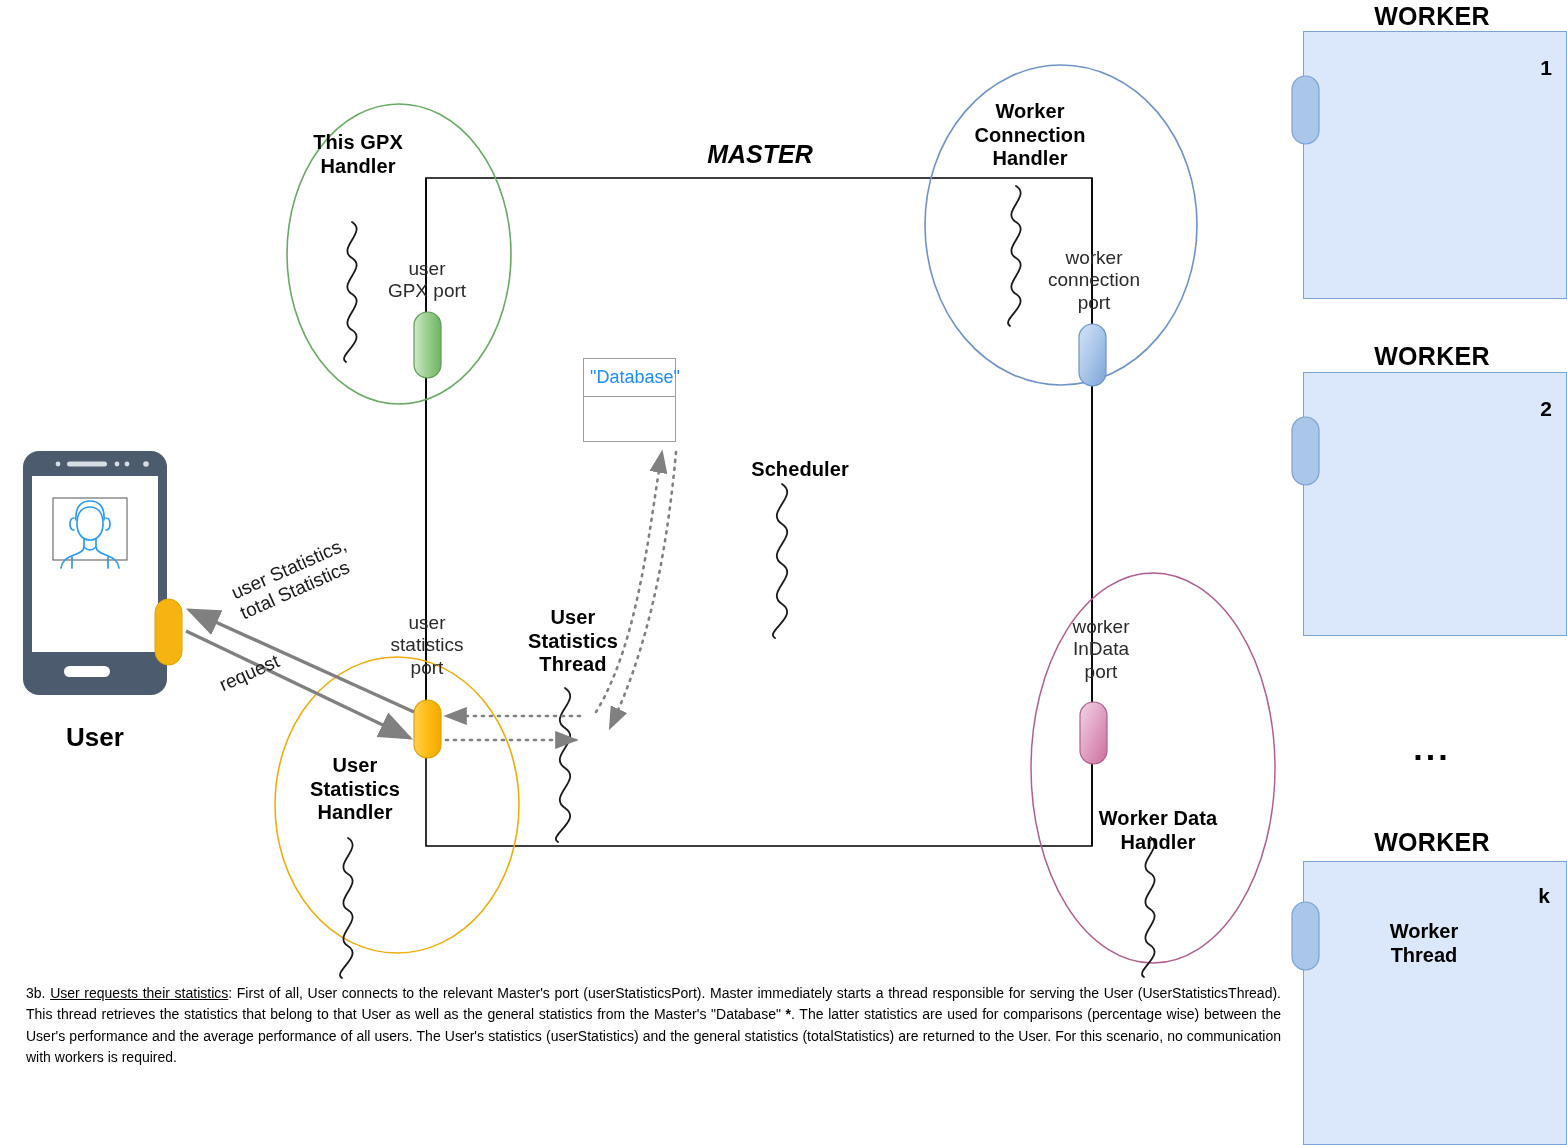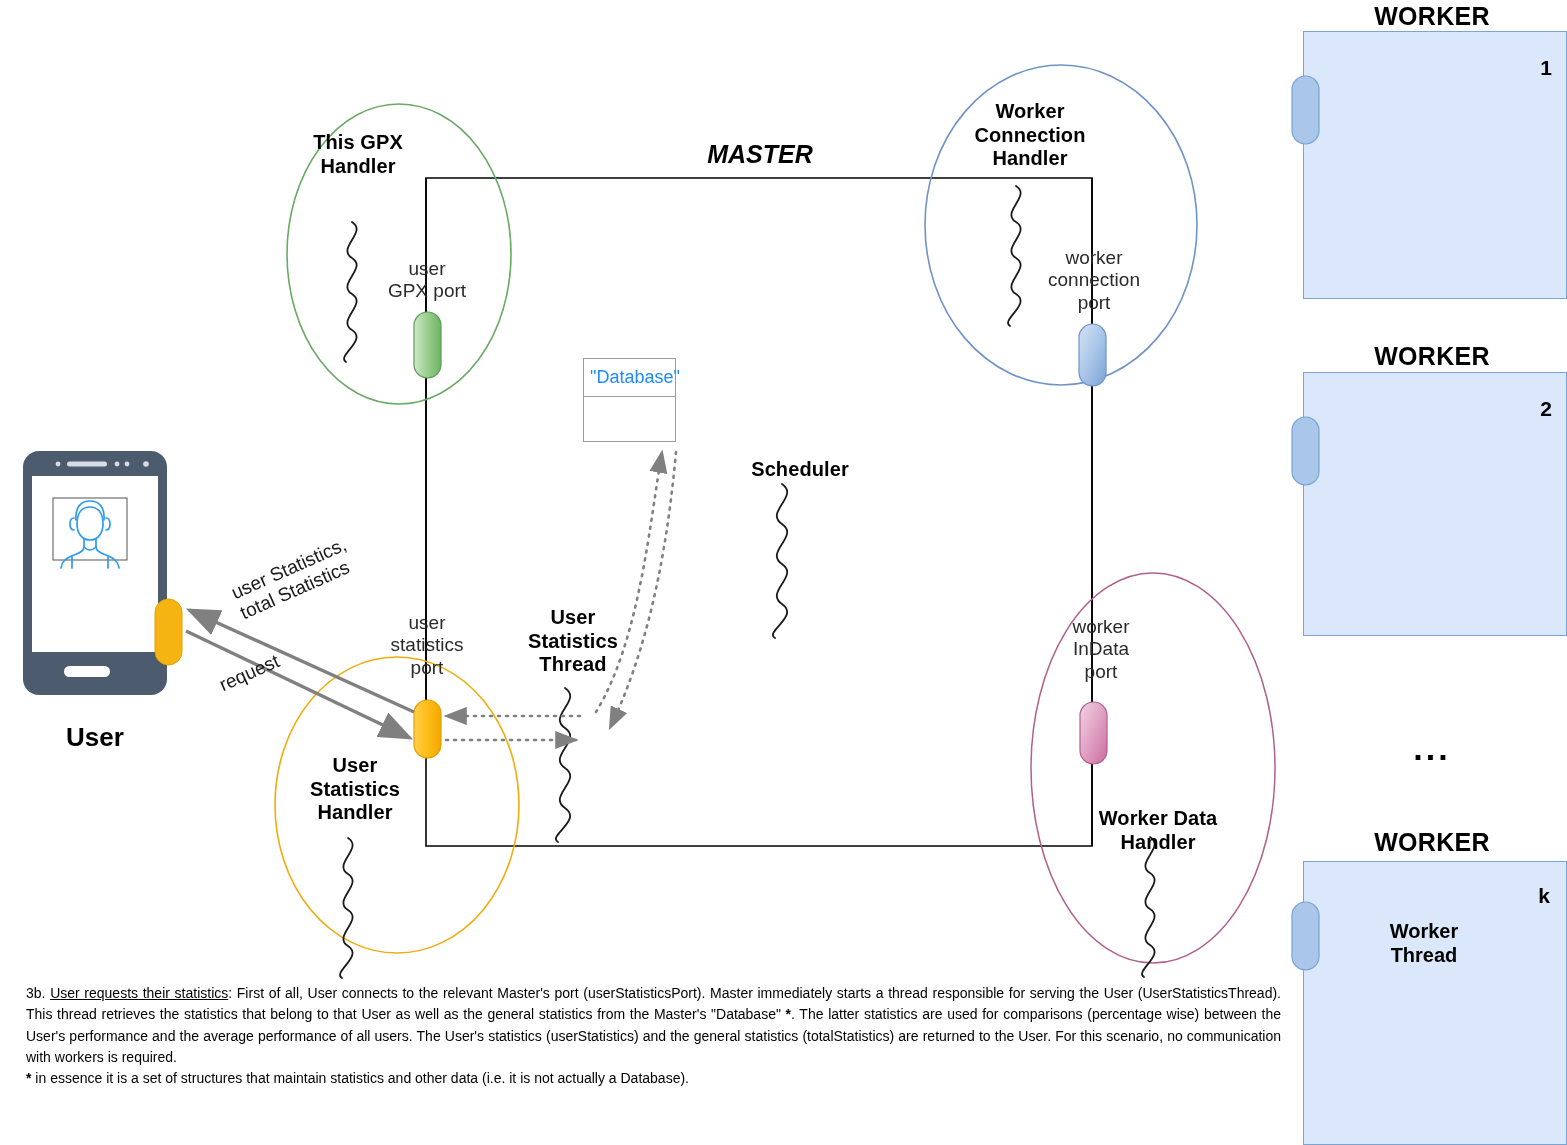--- a/index.html
+++ b/index.html
@@ -214,16 +214,15 @@
     <div class="lbl t-widx" style="right:16px;top:22px;left:auto;">k</div>
     <div class="lbl t-wthread ctr" style="left:120px;top:58px;">Worker
 Thread</div>
   </div>
   <svg style="position:absolute;left:1291px;top:901px;" width="30" height="70" viewBox="0 0 30 70">
     <rect x="1" y="1" width="27" height="68" rx="13.5" ry="13.5" fill="#aac6e9" stroke="#7aa3d6" stroke-width="1.2"></rect>
   </svg>
 
   <div id="caption">
     <p><span>3b. </span><span class="u">User requests their statistics</span><span>: First of all, User connects to the relevant Master's port (userStatisticsPort). Master immediately starts a thread responsible for serving the User (UserStatisticsThread). This thread retrieves the statistics that belong to that User as well as the general statistics from the Master's "Database" </span><b>*</b><span>. The latter statistics are used for comparisons (percentage wise) between the User's performance and the average performance of all users. The User's statistics (userStatistics) and the general statistics (totalStatistics) are returned to the User. For this scenario, no communication with workers is required.</span></p>
-    <p><b>*</b><span> in essence it is a set of structures that maintain statistics and other data (i.e. it is not actually a Database).</span></p>
   </div>
 
 </div>
 
 </body></html>

